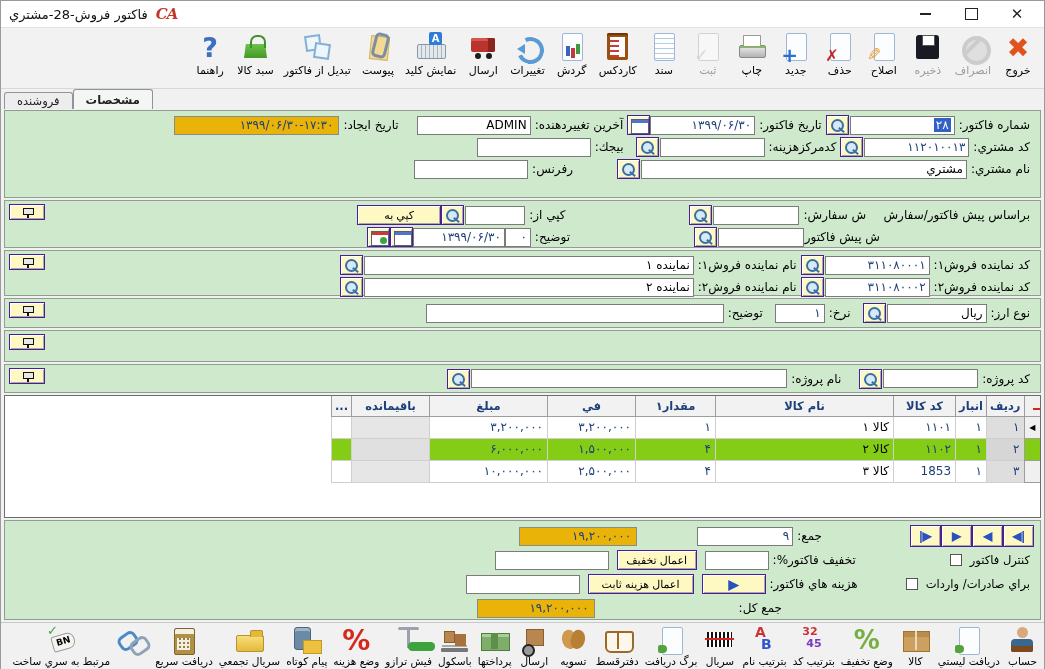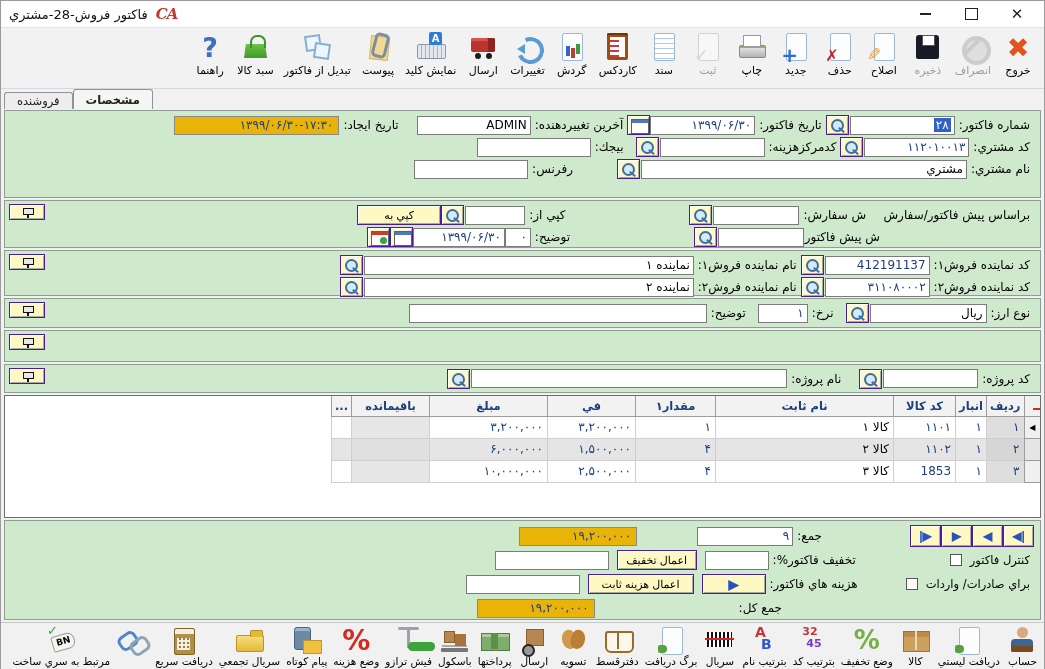--- a/index.html
+++ b/index.html
@@ -115,31 +115,31 @@
   .mgb::after{content:"";position:absolute;width:7px;height:2px;background:#3a6ea5;left:11px;top:13px;transform:rotate(40deg)}
   .calb{width:23px;height:20px;position:relative}
   .calb::before{content:"";position:absolute;left:3px;top:3px;width:16px;height:13px;background:#fff;border:1px solid #55617a;box-shadow:inset 0 3px 0 #4f74c9}
   .cal2b::before{box-shadow:inset 0 3px 0 #cc3b2f}
   .cal2b::after{content:"";position:absolute;right:2px;bottom:2px;width:7px;height:7px;border-radius:50%;background:#3da33d}
   .pinb{position:absolute;left:4px;top:3px;width:36px;height:16px}
   .pinb::before{content:"";position:absolute;left:13px;top:3px;width:9px;height:5px;border:1px solid #111;background:#e8e8e8}
   .pinb::after{content:"";position:absolute;left:17px;top:9px;width:2px;height:4px;background:#111}
   .gap8{width:8px;flex:none}.gap14{width:14px;flex:none}.gap40{width:40px;flex:none}.gap120{width:120px;flex:none}
   .w26{width:26px}.w50{width:50px}.w60{width:60px}.w64{width:64px}.w86{width:86px}.w92{width:92px}.w95{width:95px}.w96{width:96px}
-  .w105{width:105px}.w113{width:117px}.w114{width:114px}.w118{width:118px}.w165{width:165px}.w298{width:298px}.w316{width:316px}.w326{width:326px}.w330{width:330px}
+  .w105{width:105px}.w113{width:100px}.w114{width:114px}.w118{width:118px}.w165{width:165px}.w298{width:298px}.w316{width:316px}.w326{width:326px}.w330{width:330px}
   
   .gridwrap{height:123px;background:#fff;border:1px solid #6d6d6d;position:relative;margin-bottom:2px;overflow:hidden}
   table.grid{border-collapse:collapse;table-layout:fixed;direction:rtl;position:absolute;right:0;top:0;font-size:12px}
   .grid th{height:20px;background:#f2f2f2;border-left:1px solid #9d9d9d;border-bottom:1px solid #9d9d9d;color:#1d3f7a;font-weight:bold;font-size:11.5px;padding:0 3px;white-space:nowrap;overflow:hidden}
   .grid td{height:22px;border-left:1px solid #cfcfcf;border-bottom:1px solid #cfcfcf;padding:0 4px;text-align:right;color:#1d3f7a;white-space:nowrap;overflow:hidden}
   .grid td.tx{color:#000}
   .grid .selc{width:16px;background:#f0f0f0;border-bottom:1px solid #9d9d9d;border-left:1px solid #9d9d9d;text-align:center;padding:0;font-size:8px;color:#000}
   .grid .rown{background:#dedede}
   .grid .rem{background:#e6e6e6}
-  .grid tr.alt td{background:#e5e5e5}
+  .grid tr.alt td{background:#84cc16}
   .grid tr.alt td.rown{background:#d6d6d6}
   .grid tr.alt td.rem{background:#e0e0e0}
   .flt{position:relative;width:12px;height:14px;margin:0 auto}
   .flt::before{content:"";position:absolute;left:1px;top:2px;width:10px;height:2px;background:#d22;box-shadow:0 4px 0 -1px #d22,0 8px 0 -2px #d22}
   
   .sum .r{height:24px}
   .nvb{width:31px;height:22px;font-weight:bold;color:#2a52be;font-size:12px}
   .nv-first::before{content:"|◀"}.nv-prev::before{content:"◀"}.nv-next::before{content:"▶"}.nv-last::before{content:"▶|"}
   .chk{width:12px;height:12px;background:#fff;border:1px solid #555;margin:0 4px;flex:none}
   .chklb{font-size:11.5px}
@@ -304,21 +304,21 @@
         <div class="fld w92 num">۱۳۹۹/۰۶/۳۰</div>
         <button class="b3 calb"></button>
         <button class="b3 calb cal2b"></button>
       </div>
     </div>
 
     <div class="sec" style="height:46px">
       <button class="b3 pinb"></button>
       <div class="r">
         <span class="lb tl">کد نماينده فروش۱:</span>
-        <div class="fld w105 num">412191137</div>
+        <div class="fld w105 num">۳۱۱۰۸۰۰۰۱</div>
         <button class="b3 mgb"></button>
         <span class="lb tl">نام نماينده فروش۱:</span>
         <div class="fld w330">نماينده ۱</div>
         <button class="b3 mgb"></button>
       </div>
       <div class="r">
         <span class="lb tl">کد نماينده فروش۲:</span>
         <div class="fld w105 num">۳۱۱۰۸۰۰۰۲</div>
         <button class="b3 mgb"></button>
         <span class="lb tl">نام نماينده فروش۲:</span>
@@ -372,21 +372,21 @@
             <col style="width:118px">
             <col style="width:78px">
             <col style="width:14px">
           </colgroup>
         <tbody>
             <tr>
           <th class="selc"><span class="flt"></span></th>
           <th>رديف</th>
           <th>انبار</th>
           <th>کد کالا</th>
-          <th>نام ثابت</th>
+          <th>نام کالا</th>
           <th>مقدار۱</th>
           <th>في</th>
           <th>مبلغ</th>
           <th>باقيمانده</th>
           <th>...</th>
         </tr>
         <tr>
           <td class="selc">◀</td>
           <td class="rown">۱</td>
           <td>۱</td>

